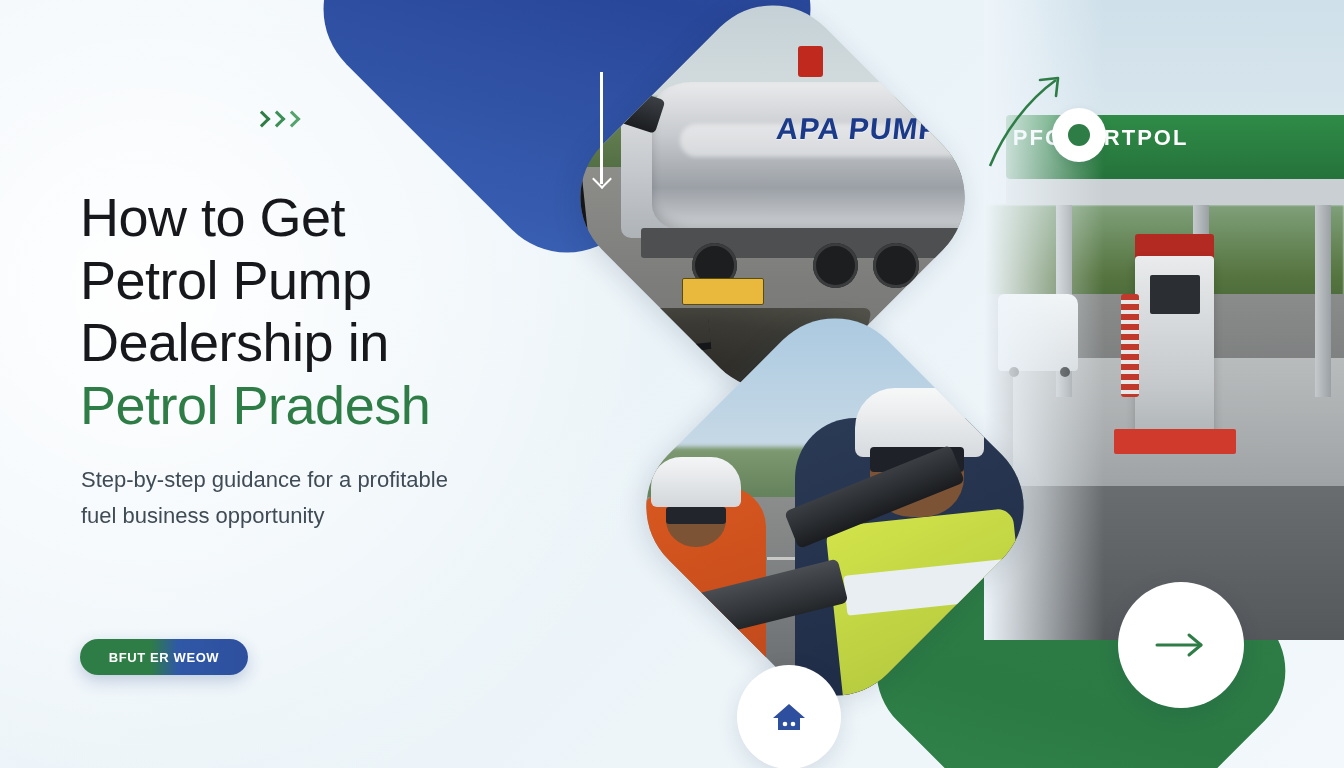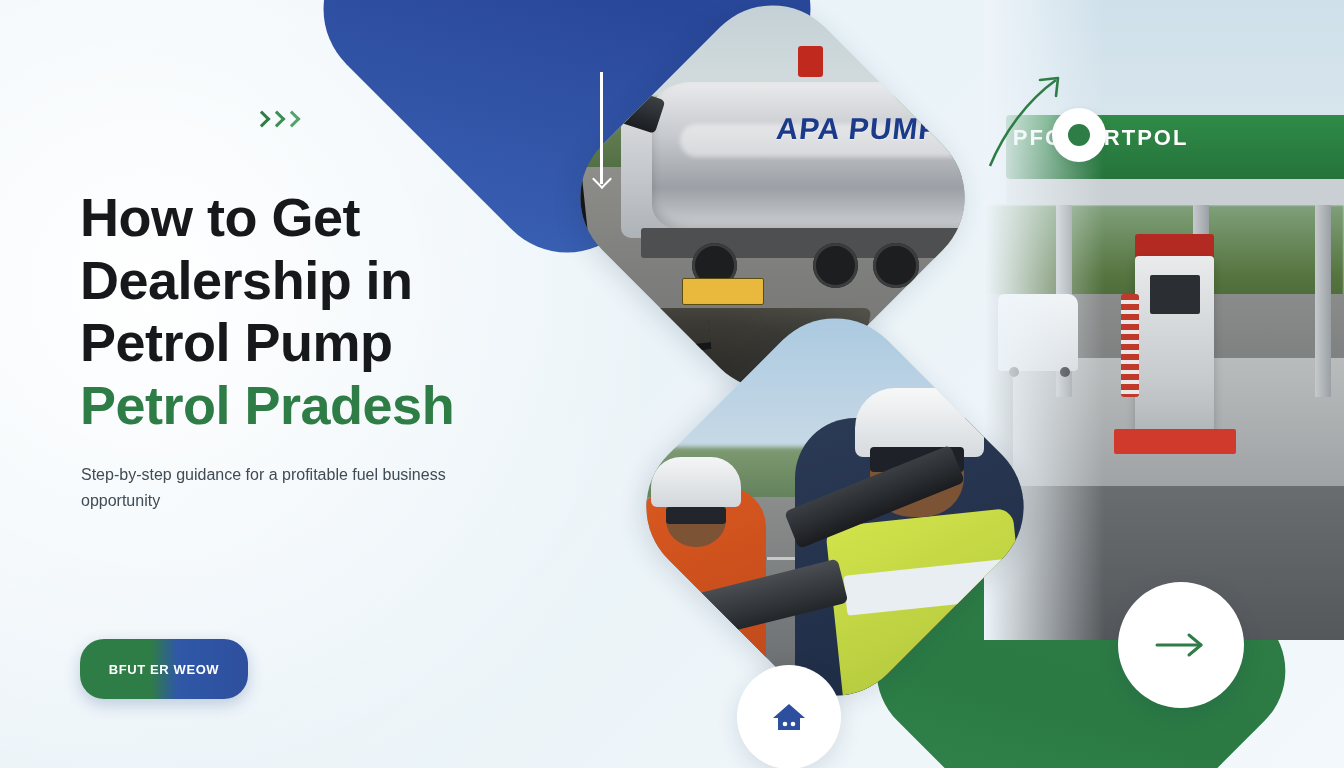--- a/index.html
+++ b/index.html
@@ -459,43 +459,43 @@
   .chev.c2::before { border-color: #3c8f55; }
   .chev.c3::before { border-color: #55a36c; }
 
   .headline {
     position: absolute;
     left: 80px;
     top: 186px;
     width: 520px;
     font-size: 54px;
     line-height: 1.16;
-    font-weight: 700;
+    font-weight: 400;
     letter-spacing: -0.5px;
     color: #16181c;
   }
   .headline .hl-accent {
     color: #2f7d46;
   }
   .subhead {
     position: absolute;
     left: 81px;
     top: 462px;
     width: 400px;
-    font-size: 16px;
+    font-size: 22px;
     line-height: 1.62;
     color: #3f4b55;
   }
 
   .cta {
     position: absolute;
     left: 80px;
     top: 639px;
     width: 168px;
-    height: 60px;
+    height: 36px;
     border-radius: 24px;
     background: linear-gradient(90deg, #2f7d46 0%, #2f7d46 42%, #2f58a6 58%, #2e4f9e 100%);
     display: flex;
     align-items: center;
     justify-content: center;
     color: #ffffff;
     font-size: 13px;
     font-weight: 700;
     letter-spacing: 0.6px;
     box-shadow: 0 6px 16px rgba(36, 70, 140, 0.24);
@@ -665,22 +665,22 @@
   </div>
 
   <div class="chevrons">
     <span class="chev c1"></span>
     <span class="chev c2"></span>
     <span class="chev c3"></span>
   </div>
 
   <div class="headline">
     <div>How to Get</div>
+    <div>Petrol Pump</div>
     <div>Dealership in</div>
-    <div>Petrol Pump</div>
     <div class="hl-accent">Petrol Pradesh</div>
   </div>
 
   <div class="subhead">Step-by-step guidance for a profitable fuel business opportunity</div>
 
   <div class="cta">BFUT ER WEOW</div>
 
   <div class="arrow-down">
     <div class="shaft"></div>
     <div class="headv"></div>

